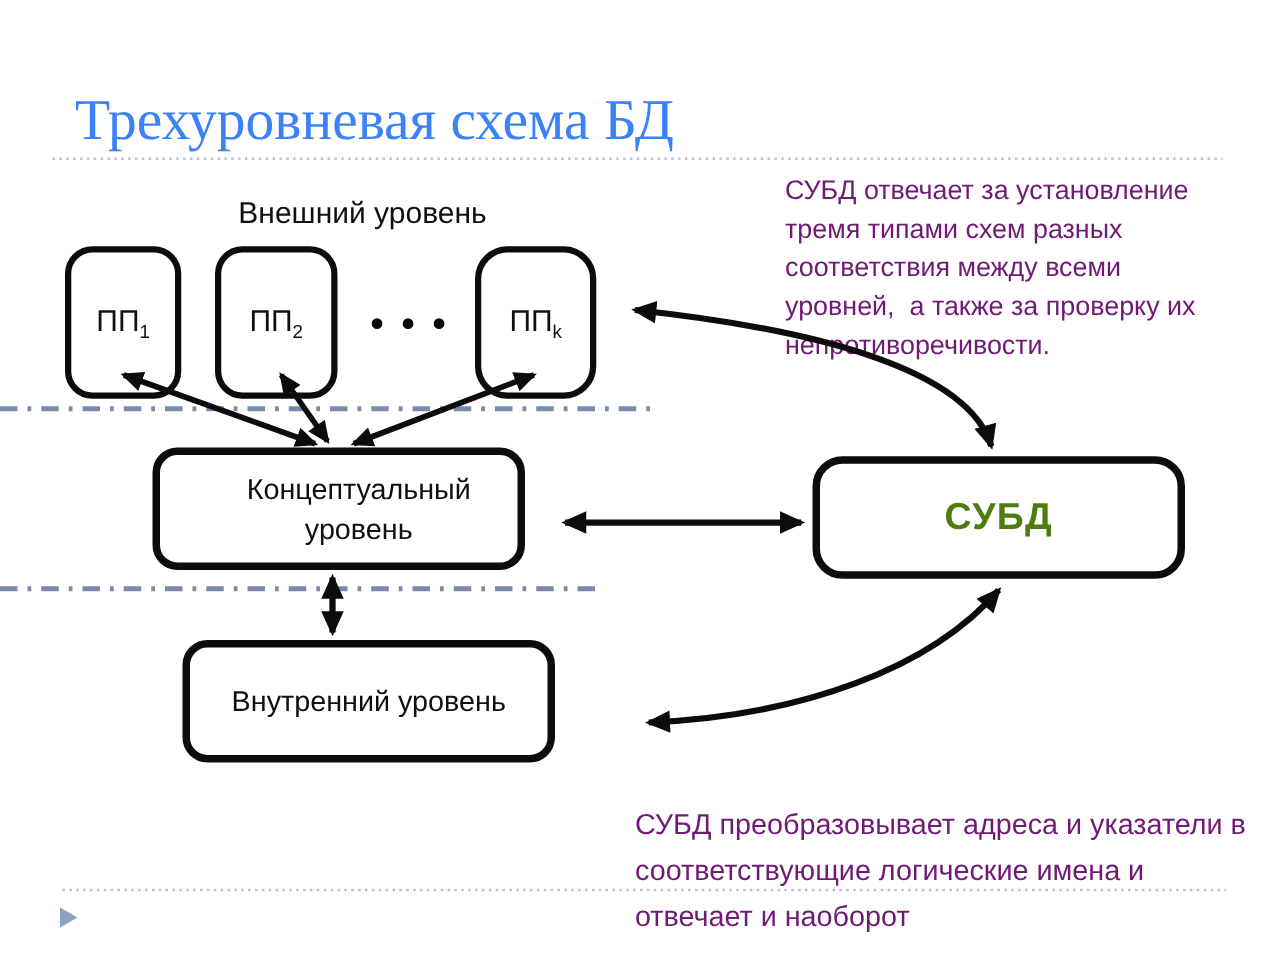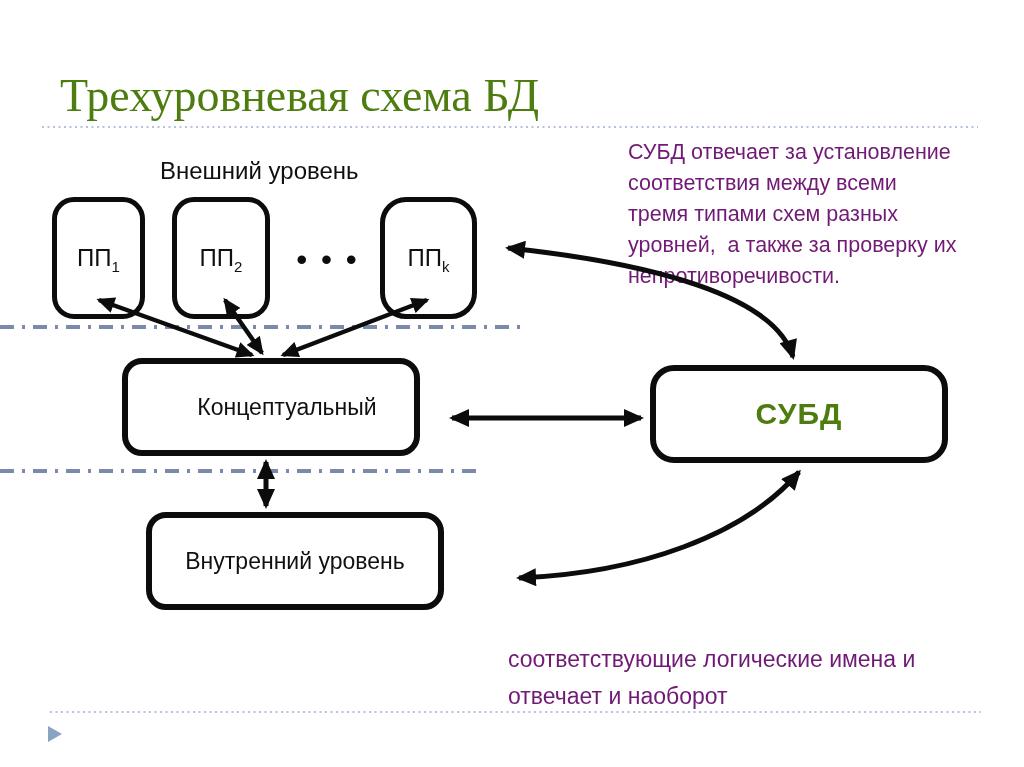--- a/index.html
+++ b/index.html
@@ -10,32 +10,32 @@
     color:#101010;
   }
   .abs{position:absolute;}
   .layer{position:absolute;left:0;top:0;width:1024px;height:767px;pointer-events:none;}
 
   
   .slide-title{
     left:60px;top:70px;width:700px;
     font-family:"Liberation Serif","DejaVu Serif",serif;
     font-size:46px;line-height:1.15;font-weight:400;
-    color:#4d7c0f;letter-spacing:0px;
+    color:#3b82f6;letter-spacing:0px;
   }
 
   
   .note{font-size:21.5px;line-height:31px;color:#701a75;}
   .note .note-line{white-space:pre;}
   .note-top{left:628px;top:137px;width:380px;}
   .note-bottom{left:508px;top:641px;width:505px;font-size:23px;line-height:37px;}
 
   
   .external-label{
-    left:160px;top:157px;width:260px;
+    left:160px;top:157px;width:260px;text-align:center;
     font-size:24px;line-height:27px;color:#101010;
   }
 
   
   .dbox{
     box-sizing:border-box;border:5px solid #0c0c0c;border-radius:22px;
     background:#ffffff;display:flex;align-items:center;justify-content:center;
     text-align:center;font-size:23px;color:#101010;
   }
   .pp-box{width:93px;height:122px;top:197px;font-size:24px;}
@@ -66,54 +66,56 @@
   <line x1="42" y1="127" x2="978" y2="127" stroke="#b5c3d9" stroke-width="2" stroke-dasharray="2 3.5"></line>
   <line x1="50" y1="712" x2="981" y2="712" stroke="#b5c3d9" stroke-width="2" stroke-dasharray="2 3.5"></line>
   <line x1="0" y1="327" x2="523" y2="327" stroke="#7b8aab" stroke-width="4" stroke-dasharray="14 8 3 8"></line>
   <line x1="0" y1="471" x2="477" y2="471" stroke="#7b8aab" stroke-width="4" stroke-dasharray="14 8 3 8"></line>
 </svg>
 
 <div class="abs slide-title">Трехуровневая схема БД</div>
 
 <div class="abs note note-top">
   <div class="note-line">СУБД отвечает за установление</div>
+  <div class="note-line">тремя типами схем разных</div>
   <div class="note-line">соответствия между всеми</div>
-  <div class="note-line">тремя типами схем разных</div>
   <div class="note-line">уровней,  а также за проверку их</div>
   <div class="note-line">непротиворечивости.</div>
 </div>
 
 <div class="abs external-label">Внешний уровень</div>
 
 <div class="abs dbox pp-box" style="left:52px;">
   <span><span>ПП</span><sub>1</sub></span>
 </div>
 <div class="abs dbox pp-box" style="left:172px;width:98px;">
   <span><span>ПП</span><sub>2</sub></span>
 </div>
 <div class="abs pp-ellipsis">• • •</div>
 <div class="abs dbox pp-box" style="left:380px;width:97px;border-radius:26px;">
   <span><span>ПП</span><sub>k</sub></span>
 </div>
 
 <div class="abs dbox big-box conceptual-box">
   <div>
     <div>Концептуальный</div>
+    <div>уровень</div>
   </div>
 </div>
 
 <div class="abs dbox big-box internal-box">
   <span>Внутренний уровень</span>
 </div>
 
 <div class="abs dbox big-box dbms-box">
   <span class="dbms-label">СУБД</span>
 </div>
 
 <div class="abs note note-bottom">
+  <div class="note-line">СУБД преобразовывает адреса и указатели в</div>
   <div class="note-line">соответствующие логические имена и</div>
   <div class="note-line">отвечает и наоборот</div>
 </div>
 
 <div class="abs nav-triangle"></div>
 
 <svg class="layer" viewBox="0 0 1024 767">
   <defs>
     <marker id="ah" viewBox="0 0 10 9" refX="8.5" refY="4.5" markerWidth="4.1" markerHeight="3.6" orient="auto-start-reverse">
       <path d="M0,0 L10,4.5 L0,9 z" fill="#0c0c0c"></path>

